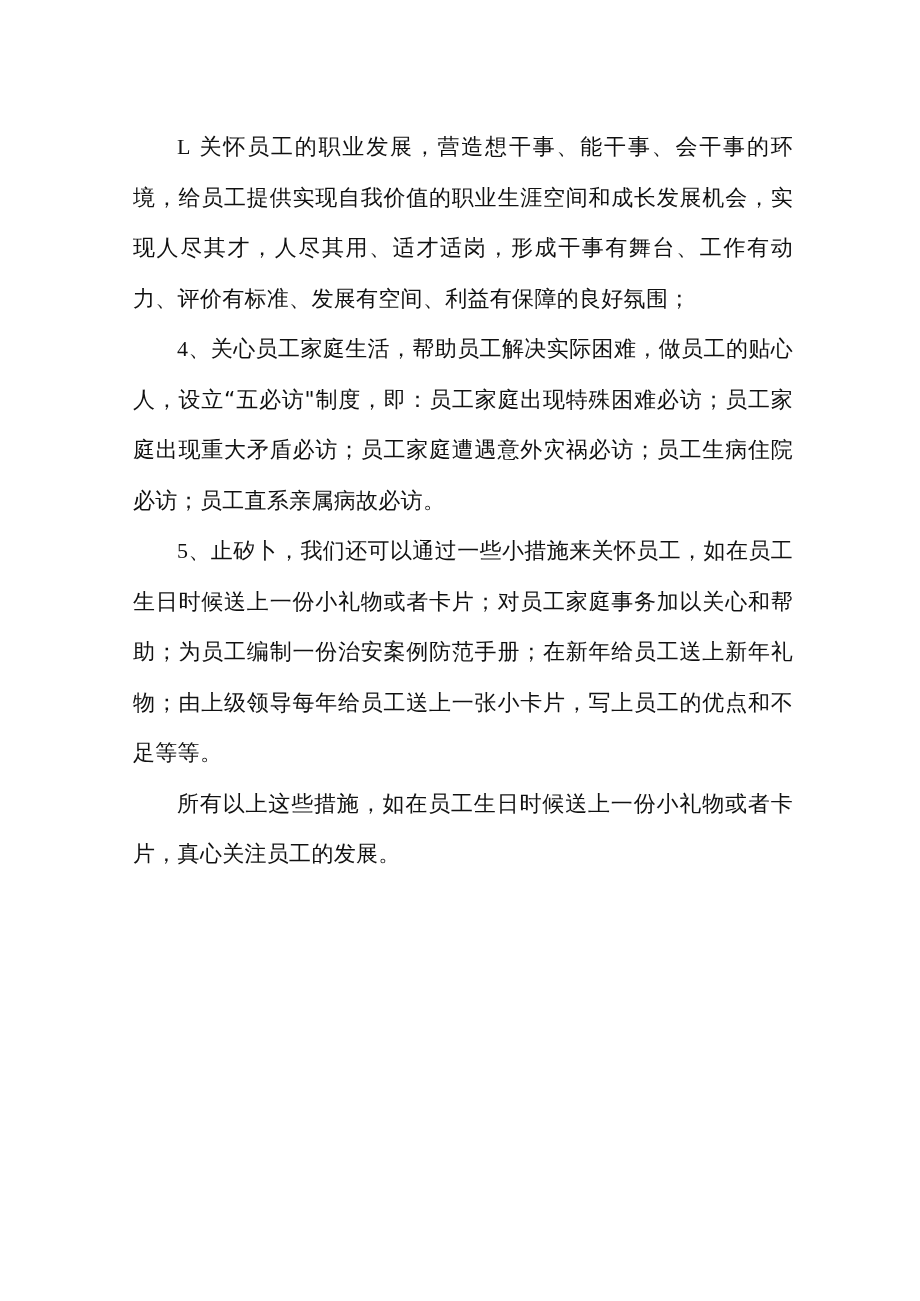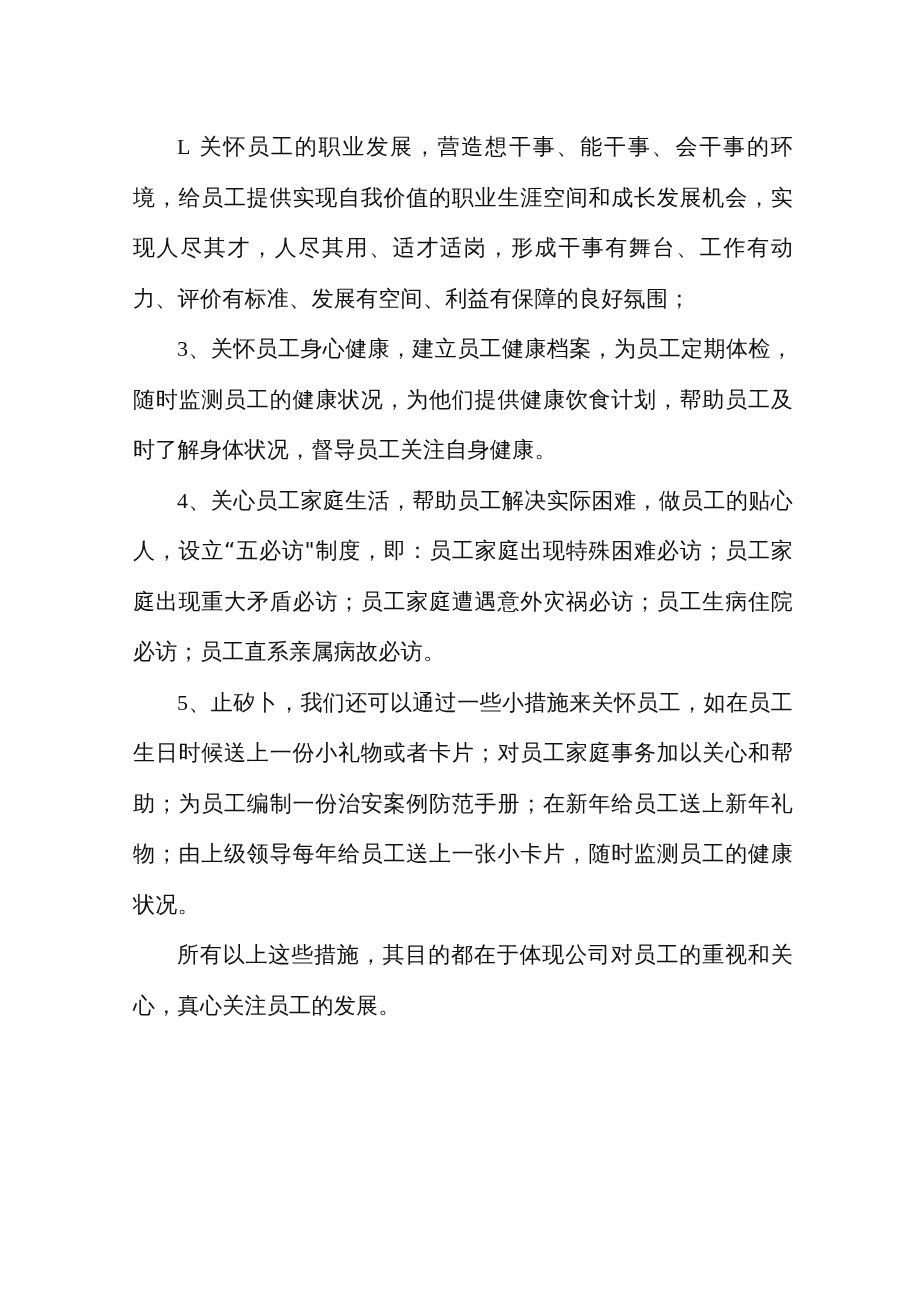--- a/index.html
+++ b/index.html
@@ -18,17 +18,16 @@
     letter-spacing: 0.3px;
   }
   .para { margin: 0; text-indent: 2em; }
   .num { font-family: "Liberation Serif", "DejaVu Serif", serif; }
 </style>
 </head>
 <body>
 
 <div class="page">
   <p class="para"><span class="num">L</span><span> 关怀员工的职业发展，营造想干事、能干事、会干事的环境，给员工提供实现自我价值的职业生涯空间和成长发展机会，实现人尽其才，人尽其用、适才适岗，形成干事有舞台、工作有动力、评价有标准、发展有空间、利益有保障的良好氛围；</span></p>
-  <p class="para"><span class="num">3</span><span>、关怀员工身心健康，建立员工健康档案，为员工定期体检，随时监测员工的健康状况，为他们提供健康饮食计划，帮助员工及时了解身体状况，督导员工关注自身健康。</span></p>
   <p class="para"><span class="num">4</span><span>、关心员工家庭生活，帮助员工解决实际困难，做员工的贴心人，设立“五必访"制度，即：员工家庭出现特殊困难必访；员工家庭出现重大矛盾必访；员工家庭遭遇意外灾祸必访；员工生病住院必访；员工直系亲属病故必访。</span></p>
-  <p class="para"><span class="num">5</span><span>、止矽卜，我们还可以通过一些小措施来关怀员工，如在员工生日时候送上一份小礼物或者卡片；对员工家庭事务加以关心和帮助；为员工编制一份治安案例防范手册；在新年给员工送上新年礼物；由上级领导每年给员工送上一张小卡片，随时监测员工的健康状况。</span></p>
-  <p class="para"><span class="num"></span><span>所有以上这些措施，其目的都在于体现公司对员工的重视和关心，真心关注员工的发展。</span></p>
+  <p class="para"><span class="num">5</span><span>、止矽卜，我们还可以通过一些小措施来关怀员工，如在员工生日时候送上一份小礼物或者卡片；对员工家庭事务加以关心和帮助；为员工编制一份治安案例防范手册；在新年给员工送上新年礼物；由上级领导每年给员工送上一张小卡片，写上员工的优点和不足等等。</span></p>
+  <p class="para"><span class="num"></span><span>所有以上这些措施，如在员工生日时候送上一份小礼物或者卡片，真心关注员工的发展。</span></p>
 </div>
 
 </body></html>

